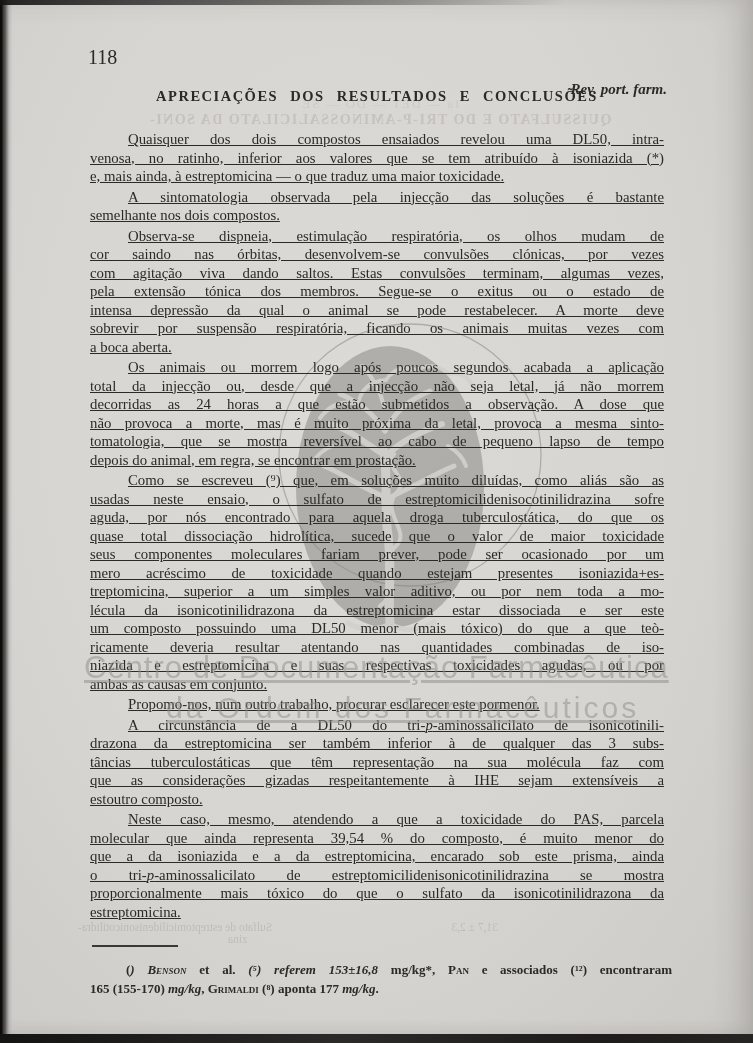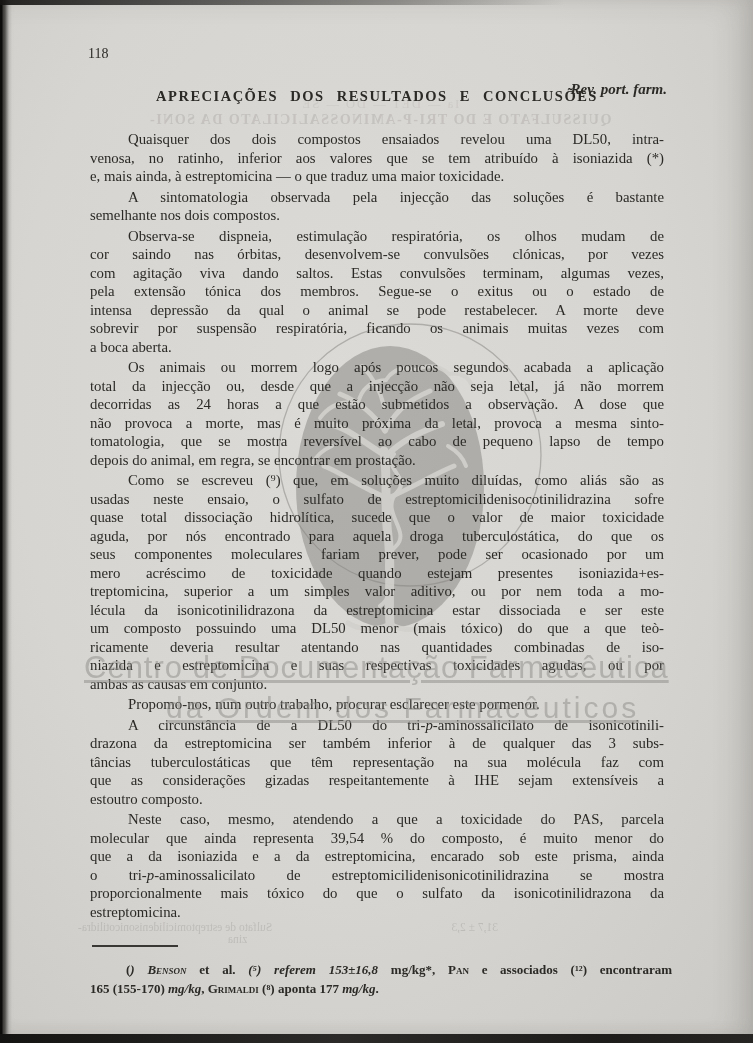--- a/index.html
+++ b/index.html
@@ -10,27 +10,27 @@
     font-family:"Liberation Serif", serif;color:#2b2a27;
   }
   
   .edge-left{position:absolute;top:0;bottom:0;left:0;width:12px;z-index:6;
     background:linear-gradient(90deg,#0c0c0b 0,#0c0c0b 2px,#3c3a37 3px,#55534f 5px,#8b8985 7px,rgba(150,148,144,.35) 9px,rgba(150,148,144,0) 12px);}
   .edge-top{position:absolute;top:0;left:0;height:5px;width:75%;z-index:6;
     background:linear-gradient(90deg,rgba(22,21,20,.92),rgba(22,21,20,.35) 70%,rgba(22,21,20,0));}
   .edge-bottom{position:absolute;left:0;right:0;bottom:0;height:9px;z-index:6;
     background:linear-gradient(90deg,#141413,#2b2a28 45%,#1d1c1b 80%,#262523);}
   
-  .page-number{position:absolute;top:46px;left:88px;font-size:14px;z-index:2;}
+  .page-number{position:absolute;top:46px;left:88px;font-size:20px;z-index:2;}
   .journal-name{position:absolute;top:48px;right:86px;font-size:15px;font-style:italic;font-weight:bold;z-index:2;margin-top:33px;}
   
   .heading{position:absolute;top:88px;left:90px;width:574px;text-align:center;z-index:2;
     font-size:14.5px;font-weight:bold;letter-spacing:1.5px;word-spacing:7px;}
   
-  .text-block{position:absolute;top:130px;left:90px;width:574px;z-index:2;}
+  .text-block{position:absolute;top:130px;left:90px;width:574px;z-index:2;text-decoration:underline;}
   .para{margin:0 0 2px 0;}
   .line{font-size:14.8px;line-height:18.5px;text-align:justify;text-align-last:justify;}
   .line.pfirst{text-indent:38px;}
   .line.plast{text-align-last:left;}
   .sc{font-variant:small-caps;}
   
   .fn-rule{position:absolute;top:945px;left:92px;width:86px;height:2px;background:#393835;z-index:2;}
   .footnote{position:absolute;top:960px;left:90px;width:582px;z-index:2;}
   .fn-line{font-size:13px;line-height:19px;text-align:justify;text-align-last:justify;font-weight:bold;}
   .fn-line.pfirst{text-indent:36px;}
@@ -117,22 +117,22 @@
         <div class="line pfirst">Os animais ou morrem logo após poucos segundos acabada a aplicação</div>
         <div class="line">total da injecção ou, desde que a injecção não seja letal, já não morrem</div>
         <div class="line">decorridas as 24 horas a que estão submetidos a observação. A dose que</div>
         <div class="line">não provoca a morte, mas é muito próxima da letal, provoca a mesma sinto-</div>
         <div class="line">tomatologia, que se mostra reversível ao cabo de pequeno lapso de tempo</div>
         <div class="line plast">depois do animal, em regra, se encontrar em prostação.</div>
       </div>
       <div class="para">
         <div class="line pfirst">Como se escreveu (⁹) que, em soluções muito diluídas, como aliás são as</div>
         <div class="line">usadas neste ensaio, o sulfato de estreptomicilidenisocotinilidrazina sofre</div>
+        <div class="line">aguda, por nós encontrado para aquela droga tuberculostática, do que os</div>
         <div class="line">quase total dissociação hidrolítica, sucede que o valor de maior toxicidade</div>
-        <div class="line">aguda, por nós encontrado para aquela droga tuberculostática, do que os</div>
         <div class="line">seus componentes moleculares fariam prever, pode ser ocasionado por um</div>
         <div class="line">mero acréscimo de toxicidade quando estejam presentes isoniazida+es-</div>
         <div class="line">treptomicina, superior a um simples valor aditivo, ou por nem toda a mo-</div>
         <div class="line">lécula da isonicotinilidrazona da estreptomicina estar dissociada e ser este</div>
         <div class="line">um composto possuindo uma DL50 menor (mais tóxico) do que a que teò-</div>
         <div class="line">ricamente deveria resultar atentando nas quantidades combinadas de iso-</div>
         <div class="line">niazida e estreptomicina e suas respectivas toxicidades agudas, ou por</div>
         <div class="line plast">ambas as causas em conjunto.</div>
       </div>
       <div class="para">

